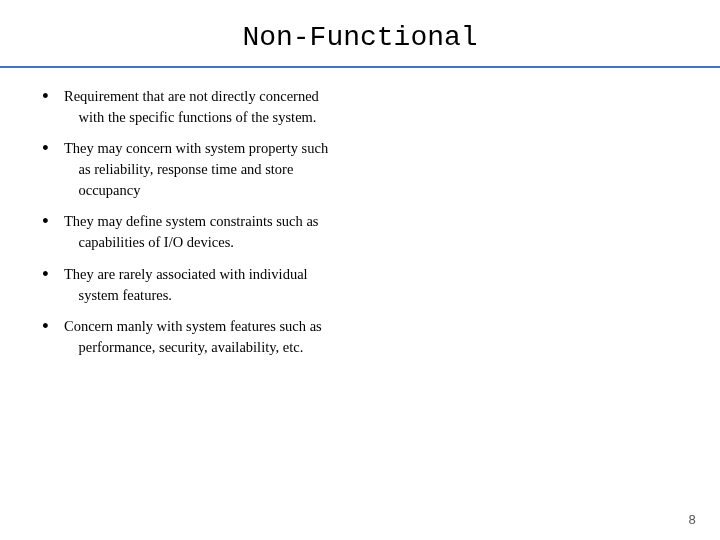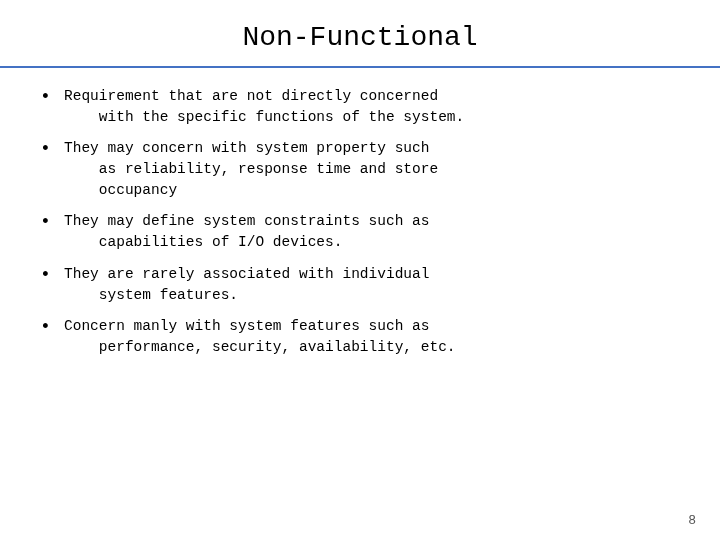--- a/index.html
+++ b/index.html
@@ -70,20 +70,21 @@
     .bullet-dot {
       min-width: 18px;
       font-size: 18px;
       line-height: 1.3;
       margin-right: 6px;
       color: #000000;
     }
 
     .bullet-text {
       flex: 1;
+      font-family: Liberation Serif, serif;
     }
 
     .page-number {
       position: absolute;
       bottom: 12px;
       right: 24px;
       font-family: 'Courier New', Courier, monospace;
       font-size: 13px;
       color: #555555;
     }

